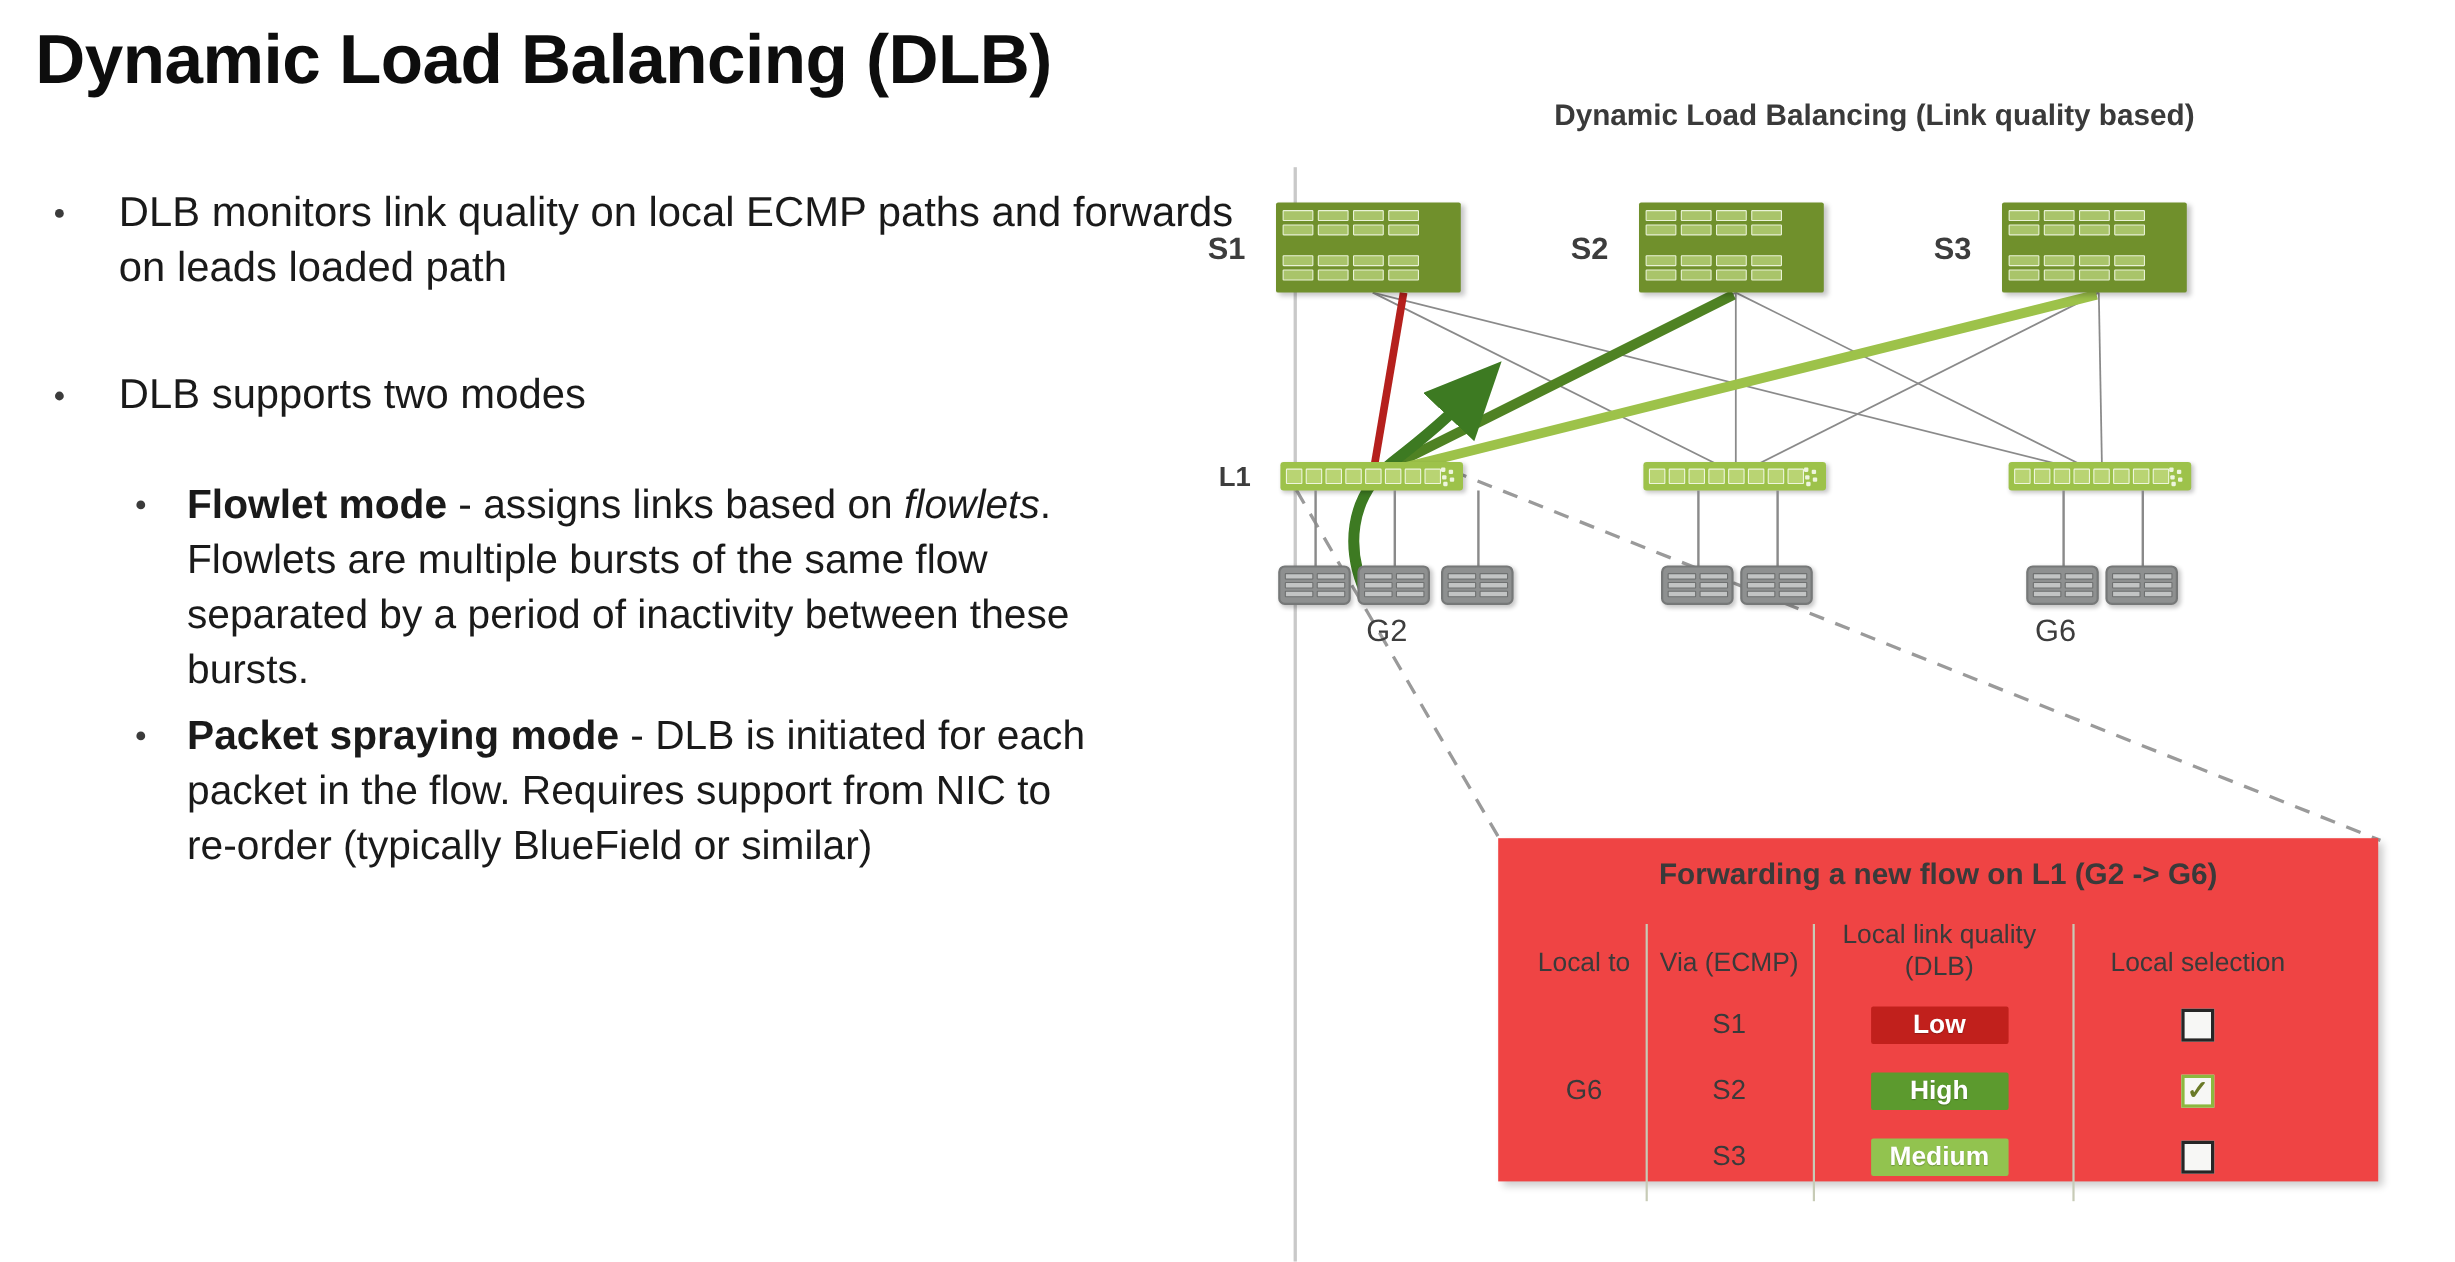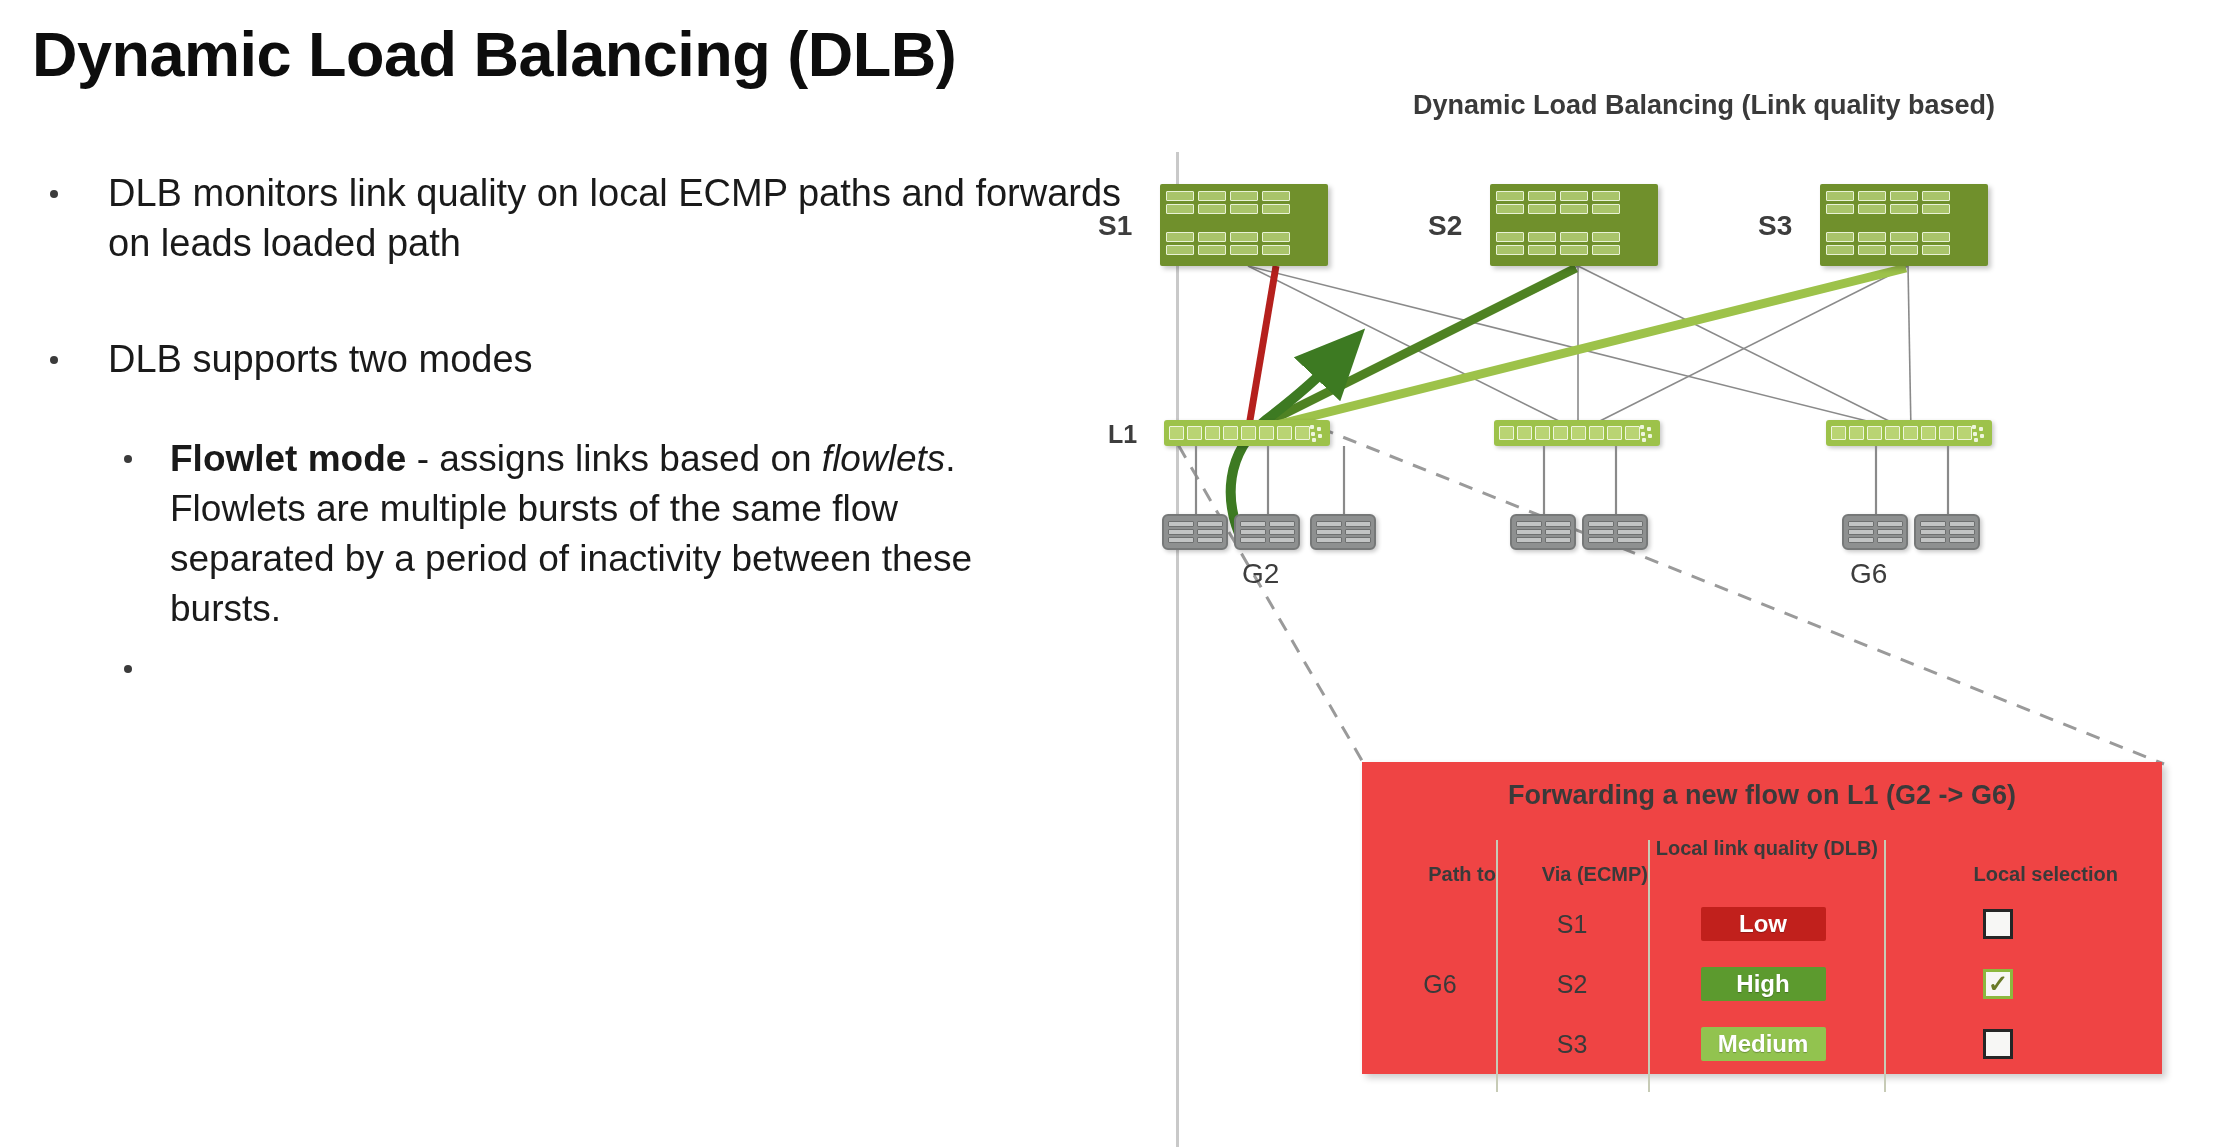--- a/index.html
+++ b/index.html
@@ -118,21 +118,21 @@
     position: absolute; left: 1362px; top: 762px;
     width: 800px; height: 312px;
     background: #ef4444; box-shadow: 4px 4px 7px rgba(0,0,0,0.20);
   }
   #panel-title {
     text-align: center; margin-top: 18px;
     font-size: 27px; font-weight: 700; color: #3a3a3a;
   }
   #tbl { position: absolute; left: 22px; top: 74px; width: 756px; }
   .t-grid { display: grid; grid-template-columns: 112px 152px 230px 240px; }
-  .t-head { text-align: right; font-size: 20px; color: #3a3a3a; padding-bottom: 8px; line-height: 1.2; font-weight: bold; }
+  .t-head { text-align: center; font-size: 24px; color: #3a3a3a; padding-bottom: 8px; line-height: 1.2; }
   .t-cell { display: flex; align-items: center; justify-content: center; height: 60px; font-size: 25px; color: #3a3a3a; }
   .t-col-sep { position: absolute; width: 2px; background: #c7cbb6; }
   .badge {
     width: 125px; height: 34px; border-radius: 2px;
     display: flex; align-items: center; justify-content: center;
     color: #ffffff; font-size: 24px; font-weight: 700;
     text-shadow: 0 1px 1px rgba(0,0,0,0.25);
   }
   .cbox {
     width: 30px; height: 30px; border: 3px solid #262626; background: #f7f7f5;
@@ -167,20 +167,21 @@
 
     <div id="gap-b"></div>
 
     <div class="b-l2">
       <span class="bul"></span>
       <div class="txt"><span class="lead">Flowlet mode</span><span> - </span><span>assigns links based on </span><span class="ital">flowlets</span><span>. Flowlets are multiple bursts of the same flow separated by a period of inactivity between these bursts.</span></div>
     </div>
 
     <div class="b-l2">
       <span class="bul"></span>
+      <div class="txt"><span class="lead">Packet spraying mode</span><span> - </span><span>DLB is initiated for each packet in the flow. Requires support from NIC to re-order (typically BlueField or similar)</span></div>
     </div>
 
   </div>
 
   <div id="diagram">
 
     <div id="diagram-title">Dynamic Load Balancing (Link quality based)</div>
 
     <svg id="net-svg" viewBox="0 0 1056 1147">
 
@@ -494,21 +495,21 @@
   <div id="panel">
     <div id="panel-title">Forwarding a new flow on L1 (G2 -&gt; G6)</div>
 
     <div id="tbl">
 
       <div class="t-col-sep" style="left:112px; top:4px;  height:252px;"></div>
       <div class="t-col-sep" style="left:264px; top:4px;  height:252px;"></div>
       <div class="t-col-sep" style="left:500px; top:4px;  height:252px;"></div>
 
       <div class="t-grid">
-        <div class="t-head" style="padding-top:26px;">Path to</div>
+        <div class="t-head" style="padding-top:26px;">Local to</div>
         <div class="t-head" style="padding-top:26px;">Via (ECMP)</div>
         <div class="t-head">Local link quality (DLB)</div>
         <div class="t-head" style="padding-top:26px;">Local selection</div>
       </div>
 
       <div class="t-grid">
         <div class="span-rows">G6</div>
 
         <div class="t-cell">S1</div>
         <div class="t-cell">

